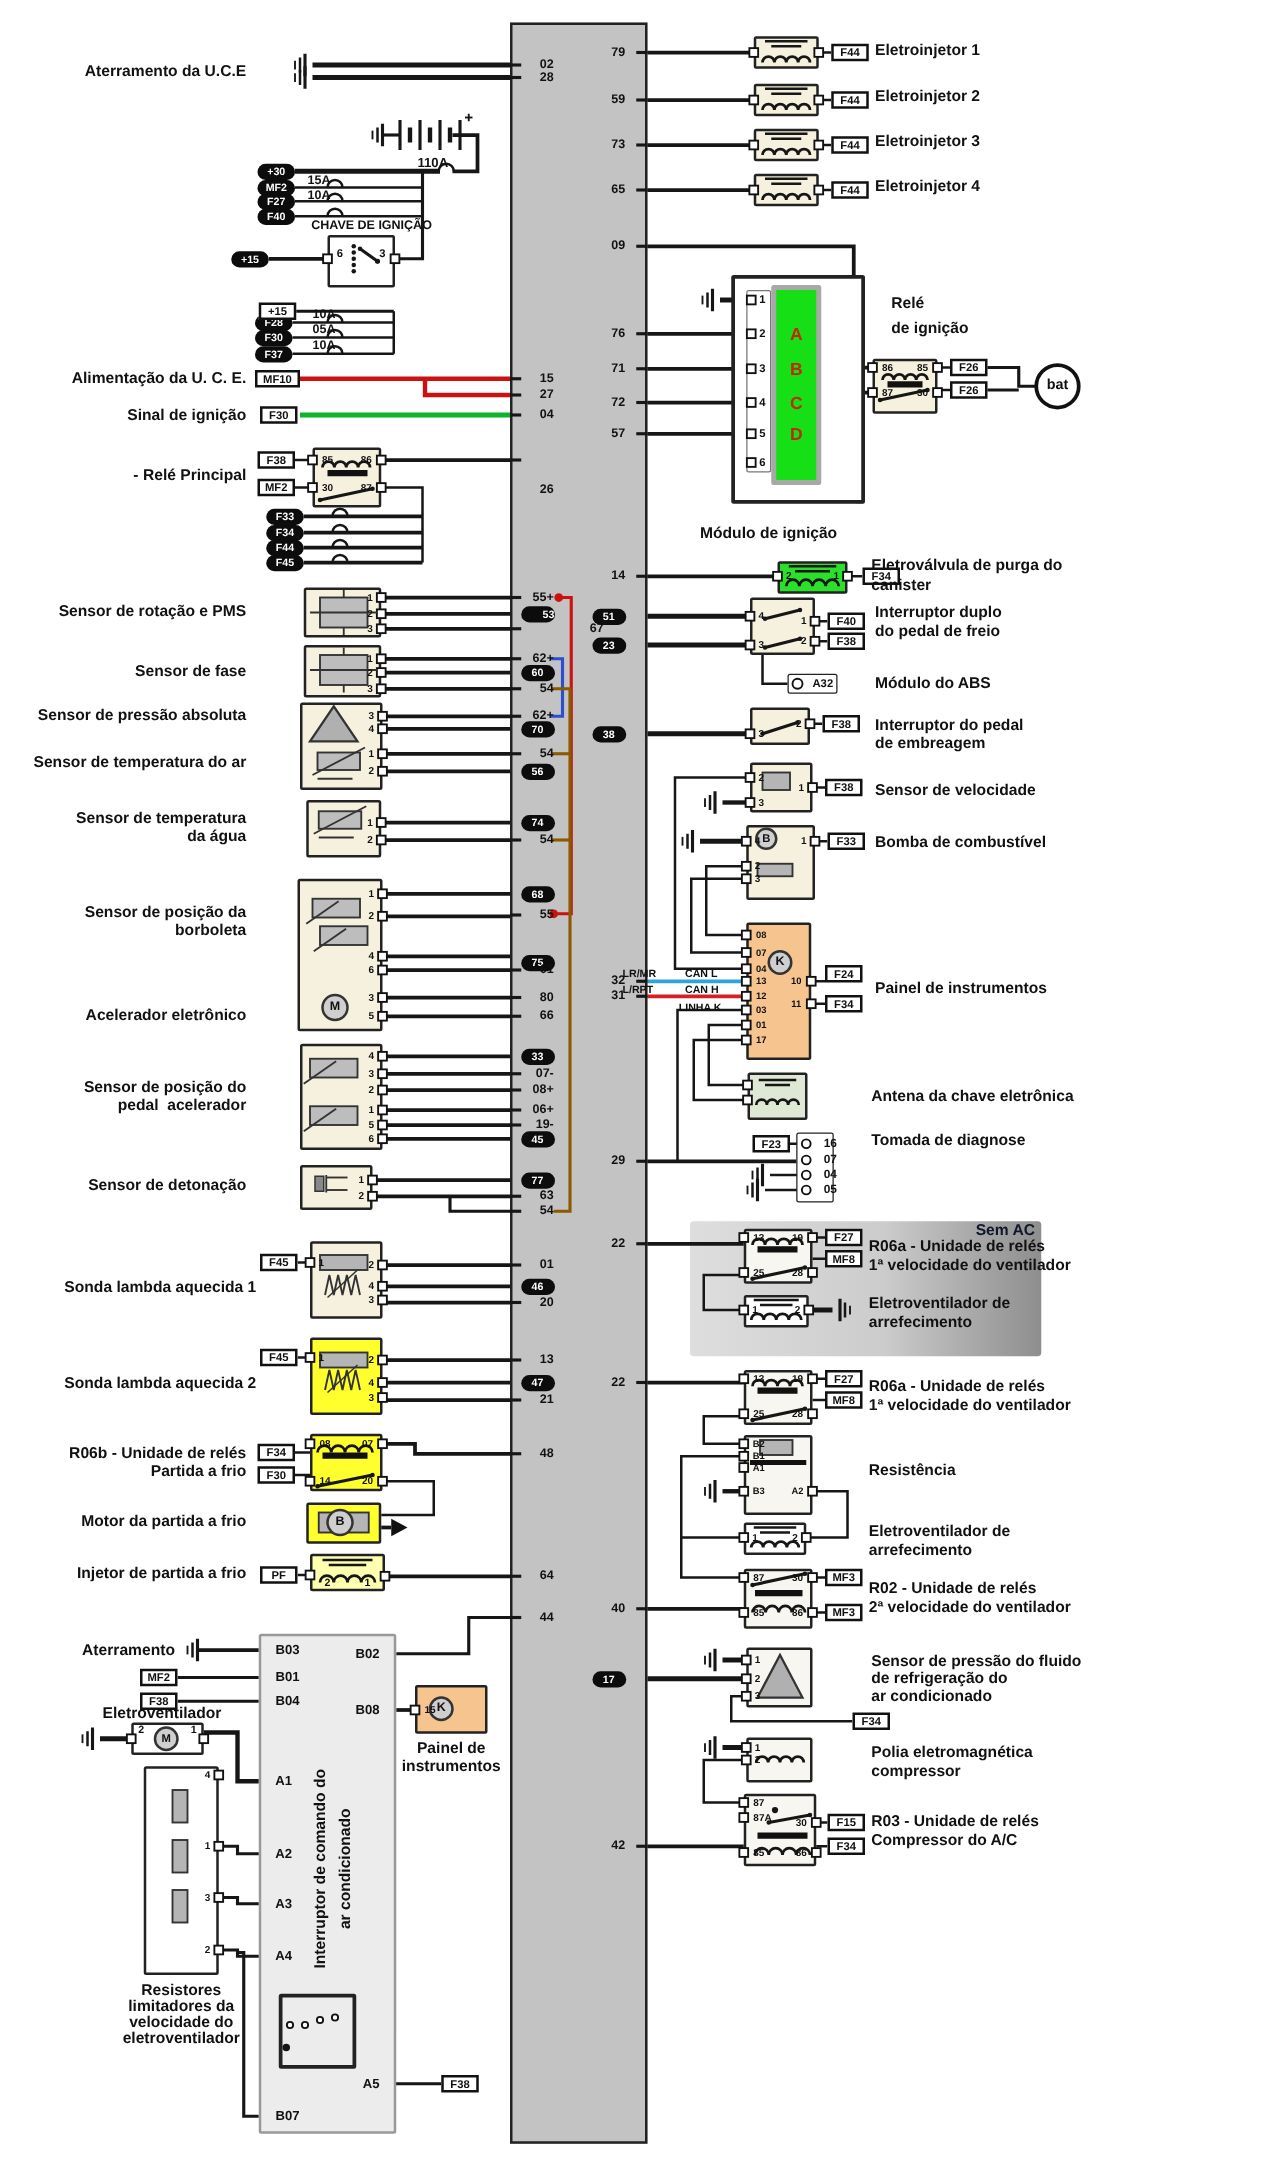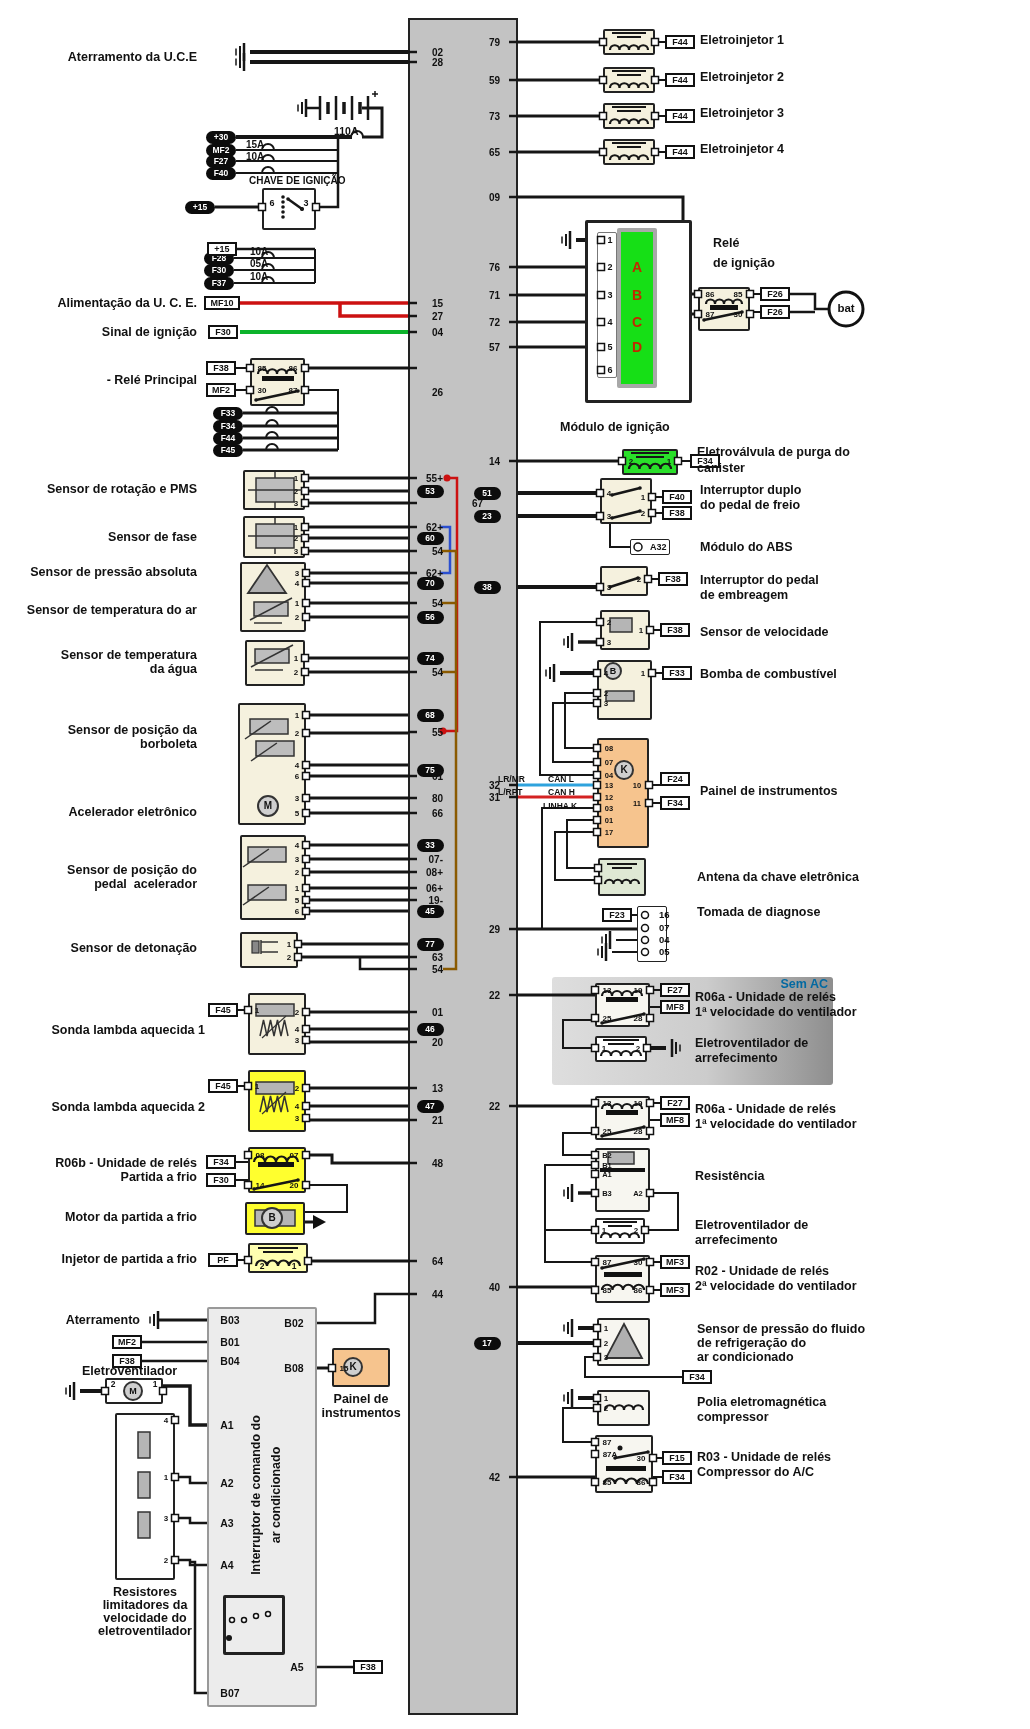--- a/index.html
+++ b/index.html
@@ -747,21 +747,21 @@
       <div class="pinlab" style="left: 641px; top: 1458px; font-size: 8px; transform: translate(-50%, -50%);">30</div>
       <div class="pinlab" style="left: 607px; top: 1482px; font-size: 8px; transform: translate(-50%, -50%);">85</div>
       <div class="pinlab" style="left: 641px; top: 1482px; font-size: 8px; transform: translate(-50%, -50%);">86</div>
       <div class="pnum" style="left: 443px; top: 52px; transform: translate(-100%, -50%);">02</div>
       <div class="pnum" style="left: 443px; top: 62px; transform: translate(-100%, -50%);">28</div>
       <div class="pnum" style="left: 443px; top: 303px; transform: translate(-100%, -50%);">15</div>
       <div class="pnum" style="left: 443px; top: 316px; transform: translate(-100%, -50%);">27</div>
       <div class="pnum" style="left: 443px; top: 332px; transform: translate(-100%, -50%);">04</div>
       <div class="pnum" style="left: 443px; top: 368px; transform: translate(-100%, -50%); margin-top: 24px;">26</div>
       <div class="pnum" style="left: 443px; top: 478px; transform: translate(-100%, -50%);">55+</div>
-      <div class="oval" style="left: 416.5px; top: 484.5px;">53</div>
+      <div class="oval" style="left: 416.5px; top: 484.5px; text-align: right;">53</div>
       <div class="pnum" style="left: 443px; top: 503px; transform: translate(-100%, -50%); margin-left: 40px;">67</div>
       <div class="pnum" style="left: 443px; top: 527px; transform: translate(-100%, -50%);">62+</div>
       <div class="oval" style="left: 416.5px; top: 531.5px;">60</div>
       <div class="pnum" style="left: 443px; top: 551px; transform: translate(-100%, -50%);">54</div>
       <div class="pnum" style="left: 443px; top: 573px; transform: translate(-100%, -50%);">62+</div>
       <div class="oval" style="left: 416.5px; top: 576.5px;">70</div>
       <div class="pnum" style="left: 443px; top: 603px; transform: translate(-100%, -50%);">54</div>
       <div class="oval" style="left: 416.5px; top: 610.5px;">56</div>
       <div class="oval" style="left: 416.5px; top: 651.5px;">74</div>
       <div class="pnum" style="left: 443px; top: 672px; transform: translate(-100%, -50%);">54</div>
@@ -909,21 +909,21 @@
       <div class="lab" style="left: 700px; top: 490px; font-size: 12.5px; transform: translate(0px, -50%);">Interruptor duplo</div>
       <div class="lab" style="left: 700px; top: 505px; font-size: 12.5px; transform: translate(0px, -50%);">do pedal de freio</div>
       <div class="lab" style="left: 700px; top: 547px; font-size: 12.5px; transform: translate(0px, -50%);">Módulo do ABS</div>
       <div class="lab" style="left: 700px; top: 580px; font-size: 12.5px; transform: translate(0px, -50%);">Interruptor do pedal</div>
       <div class="lab" style="left: 700px; top: 595px; font-size: 12.5px; transform: translate(0px, -50%);">de embreagem</div>
       <div class="lab" style="left: 700px; top: 632px; font-size: 12.5px; transform: translate(0px, -50%);">Sensor de velocidade</div>
       <div class="lab" style="left: 700px; top: 674px; font-size: 12.5px; transform: translate(0px, -50%);">Bomba de combustível</div>
       <div class="lab" style="left: 700px; top: 791px; font-size: 12.5px; transform: translate(0px, -50%);">Painel de instrumentos</div>
       <div class="lab" style="left: 697px; top: 877px; font-size: 12.5px; transform: translate(0px, -50%);">Antena da chave eletrônica</div>
       <div class="lab" style="left: 697px; top: 912px; font-size: 12.5px; transform: translate(0px, -50%);">Tomada de diagnose</div>
-      <div class="lab" style="left: 828px; top: 984px; font-size: 12.5px; color: #0369a1; transform: translate(-100%, -50%);">Sem AC</div>
+      <div class="lab" style="left: 828px; top: 984px; font-size: 12.5px; color: #0f172a; transform: translate(-100%, -50%);">Sem AC</div>
       <div class="lab" style="left: 695px; top: 997px; font-size: 12.5px; transform: translate(0px, -50%);">R06a - Unidade de relés</div>
       <div class="lab" style="left: 695px; top: 1012px; font-size: 12.5px; transform: translate(0px, -50%);">1ª velocidade do ventilador</div>
       <div class="lab" style="left: 695px; top: 1043px; font-size: 12.5px; transform: translate(0px, -50%);">Eletroventilador de</div>
       <div class="lab" style="left: 695px; top: 1058px; font-size: 12.5px; transform: translate(0px, -50%);">arrefecimento</div>
       <div class="lab" style="left: 695px; top: 1109px; font-size: 12.5px; transform: translate(0px, -50%);">R06a - Unidade de relés</div>
       <div class="lab" style="left: 695px; top: 1124px; font-size: 12.5px; transform: translate(0px, -50%);">1ª velocidade do ventilador</div>
       <div class="lab" style="left: 695px; top: 1176px; font-size: 12.5px; transform: translate(0px, -50%);">Resistência</div>
       <div class="lab" style="left: 695px; top: 1225px; font-size: 12.5px; transform: translate(0px, -50%);">Eletroventilador de</div>
       <div class="lab" style="left: 695px; top: 1240px; font-size: 12.5px; transform: translate(0px, -50%);">arrefecimento</div>
       <div class="lab" style="left: 695px; top: 1271px; font-size: 12.5px; transform: translate(0px, -50%);">R02 - Unidade de relés</div>

